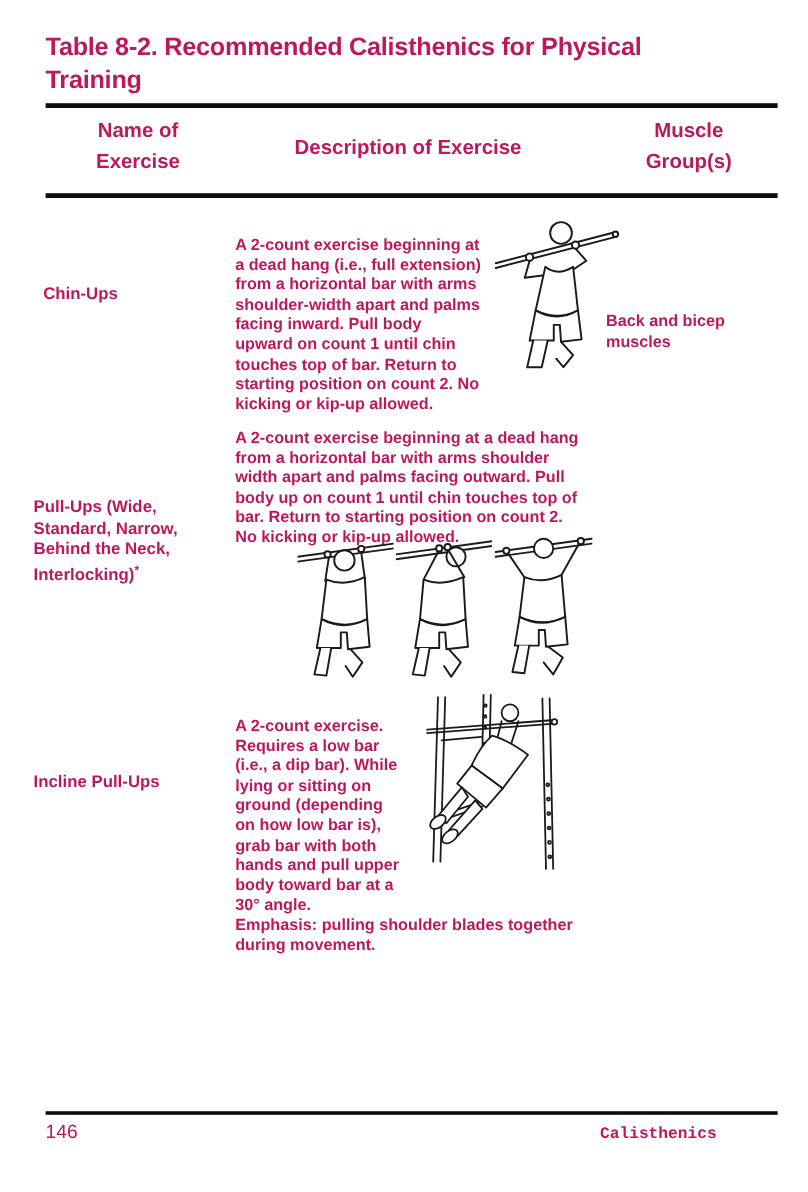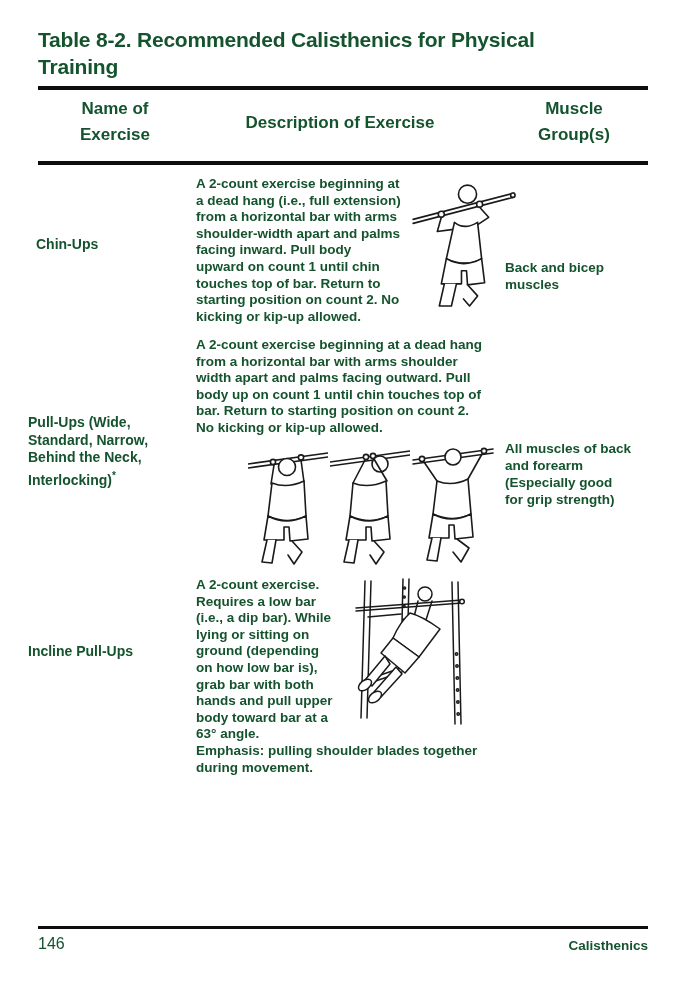--- a/index.html
+++ b/index.html
@@ -1,46 +1,46 @@
 <!DOCTYPE html>
 <html><head>
 <meta charset="utf-8">
 <style>
   html,body{margin:0;padding:0;background:#ffffff;}
   .page{
     position:relative;width:673px;height:993px;background:#ffffff;
     font-family:"Liberation Sans","DejaVu Sans",sans-serif;
-    color:#14532d;overflow:hidden;
+    color:#be185d;overflow:hidden;
   }
   .abs{position:absolute;}
   .title{
     font-size:21px;line-height:27px;font-weight:700;letter-spacing:-0.2px;
   }
   .rule{background:#0d0d0d;}
   .hdr{
     font-size:17px;line-height:26px;font-weight:700;text-align:center;
     white-space:pre;
   }
   .cell-name{
     font-size:14px;line-height:17.5px;font-weight:700;text-align:left;
     white-space:pre;
   }
   .cell-desc{
-    font-size:13.5px;line-height:16.6px;font-weight:700;white-space:pre;
+    font-size:13.5px;line-height:16.6px;font-weight:700;white-space:pre;margin-top:20px;
   }
   .cell-muscle{
     font-size:13.5px;line-height:17px;font-weight:700;white-space:pre;margin-top:28px;
   }
   .footnote-sup{
     font-size:10px;vertical-align:super;font-weight:700;
   }
   .figure svg{display:block;}
   .figrow{display:flex;gap:2px;}
   .footer-num{font-size:16px;font-weight:400;}
-  .footer-label{font-size:13.5px;font-weight:700;text-align:right;}
+  .footer-label{font-size:13.5px;font-weight:700;font-family:Liberation Mono, monospace;}
 </style>
 </head>
 <body>
 
 <div class="page">
 
   <div class="abs title" style="left:38px;top:26px;width:575px;">Table 8-2. Recommended Calisthenics for Physical Training</div>
 
   <div class="abs rule" style="left:38px;top:86px;width:610px;height:4px;"></div>
 
@@ -145,35 +145,31 @@
           <path d="M69,14 L55,39"></path>
           <path d="M24,41 L20,74 Q40,83 58,74 L55,39 Q39,47 24,41 Z" fill="#fff"></path>
           <path d="M20,74 L16,98 L36,98 L36,85 L41,85 L42,99 L60,97 L58,74 Q38,84 20,74 Z" fill="#fff"></path>
           <path d="M19,98 L14,120 L24,121 L28,98" fill="#fff"></path>
           <path d="M44,99 L56,108 L48,122 L40,112" fill="#fff"></path>
         </g>
       </svg>
     </span>
   </div>
 
-  <div class="abs cell-muscle" style="left:505px;top:412px;">All muscles of back
-and forearm
-(Especially good
-for grip strength)</div>
 
   <div class="abs cell-desc" style="left:196px;top:577px;">A 2-count exercise.
 Requires a low bar
 (i.e., a dip bar). While
 lying or sitting on
 ground (depending
 on how low bar is),
 grab bar with both
 hands and pull upper
 body toward bar at a
-63° angle.</div>
+30° angle.</div>
 
   <div class="abs cell-name" style="left:28px;top:643px;width:166px;">Incline Pull-Ups</div>
 
   <div class="abs cell-desc" style="left:196px;top:743px;">Emphasis: pulling shoulder blades together
 during movement.</div>
 
   <div class="abs figure" style="left:352px;top:576px;">
     <svg width="115" height="150" viewBox="0 0 115 150">
       <g stroke="#1a1a1a" stroke-width="1.5" fill="none" stroke-linecap="round" stroke-linejoin="round">
         <line x1="13" y1="5" x2="9" y2="142"></line>

